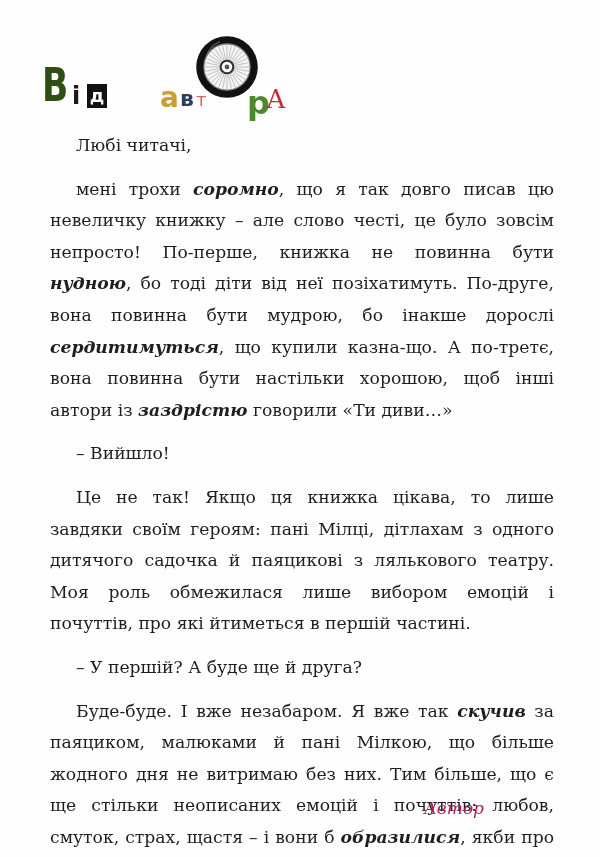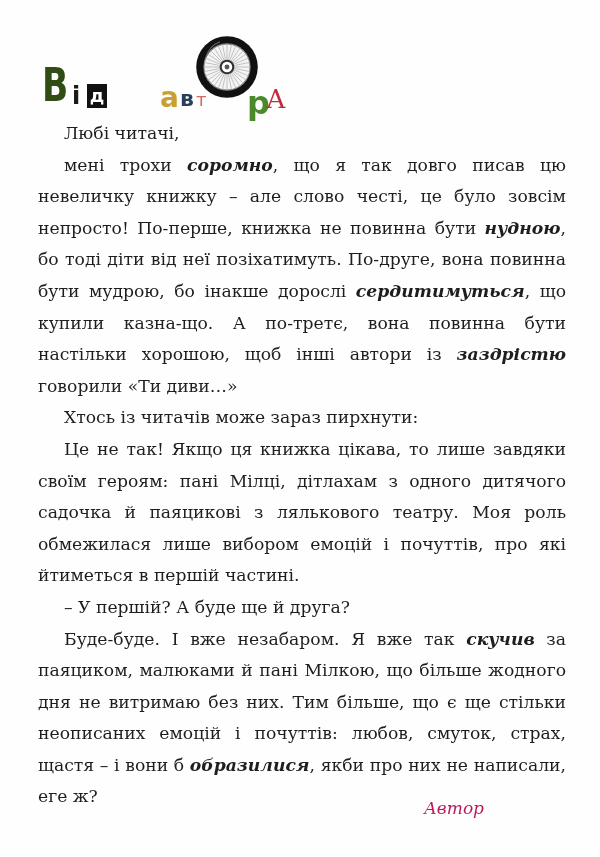--- a/index.html
+++ b/index.html
@@ -99,21 +99,21 @@
     
     .text {
       position: absolute;
       left: 38px;
       top: 118px;
       width: 528px;
       font-size: 17.2px;
       line-height: 31.6px;
     }
     .text p {
-      margin: 0;
+      margin: 12px;
       text-align: justify;
       text-align-last: left;
     }
     .indent { text-indent: 26px; }
     .emph { font-weight: bold; font-style: italic; }
     .sign {
       position: absolute;
       left: 424px;
       top: 798px;
       font-size: 17px;
@@ -160,21 +160,21 @@
       <circle cx="50" cy="50" r="3.5" fill="#555"></circle>
       <path d="M20 35 A34 34 0 0 1 40 14" fill="none" stroke="#666" stroke-width="1.5"></path>
     </svg>
     <span class="t-letter t-r">р</span>
     <span class="t-letter t-A">А</span>
   </div>
 
   <div class="text">
     <p class="indent">Любі читачі,</p>
     <p class="indent"><span>мені трохи </span><span class="emph">соромно</span><span>, що я так довго писав цю невеличку книжку – але слово честі, це було зовсім непросто! По-перше, книжка не повинна бути </span><span class="emph">нудною</span><span>, бо тоді діти від неї позіхатимуть. По-друге, вона повинна бути мудрою, бо інакше дорослі </span><span class="emph">сердитимуться</span><span>, що купили казна-що. А по-третє, вона повинна бути настільки хорошою, щоб інші автори із </span><span class="emph">заздрістю</span><span> говорили «Ти диви…»</span></p>
-    <p class="indent">Хтось із читачів може зараз пирхнути:</p>
+    <p class="indent">– Вийшло!</p>
     <p class="indent">Це не так! Якщо ця книжка цікава, то лише завдяки своїм героям: пані Мілці, дітлахам з одного дитячого садочка й паяцикові з лялькового театру. Моя роль обмежилася лише вибором емоцій і почуттів, про які йтиметься в першій частині.</p>
     <p class="indent">– У першій? А буде ще й друга?</p>
     <p class="indent"><span>Буде-буде. І вже незабаром. Я вже так </span><span class="emph">скучив</span><span> за паяциком, малюками й пані Мілкою, що більше жодного дня не витримаю без них. Тим більше, що є ще стільки неописаних емоцій і почуттів: любов, смуток, страх, щастя – і вони б </span><span class="emph">образилися</span><span>, якби про них не написали, еге ж?</span></p>
 
   </div>
 
   <div class="sign">Автор</div>
 </div>
 
 </body></html>

